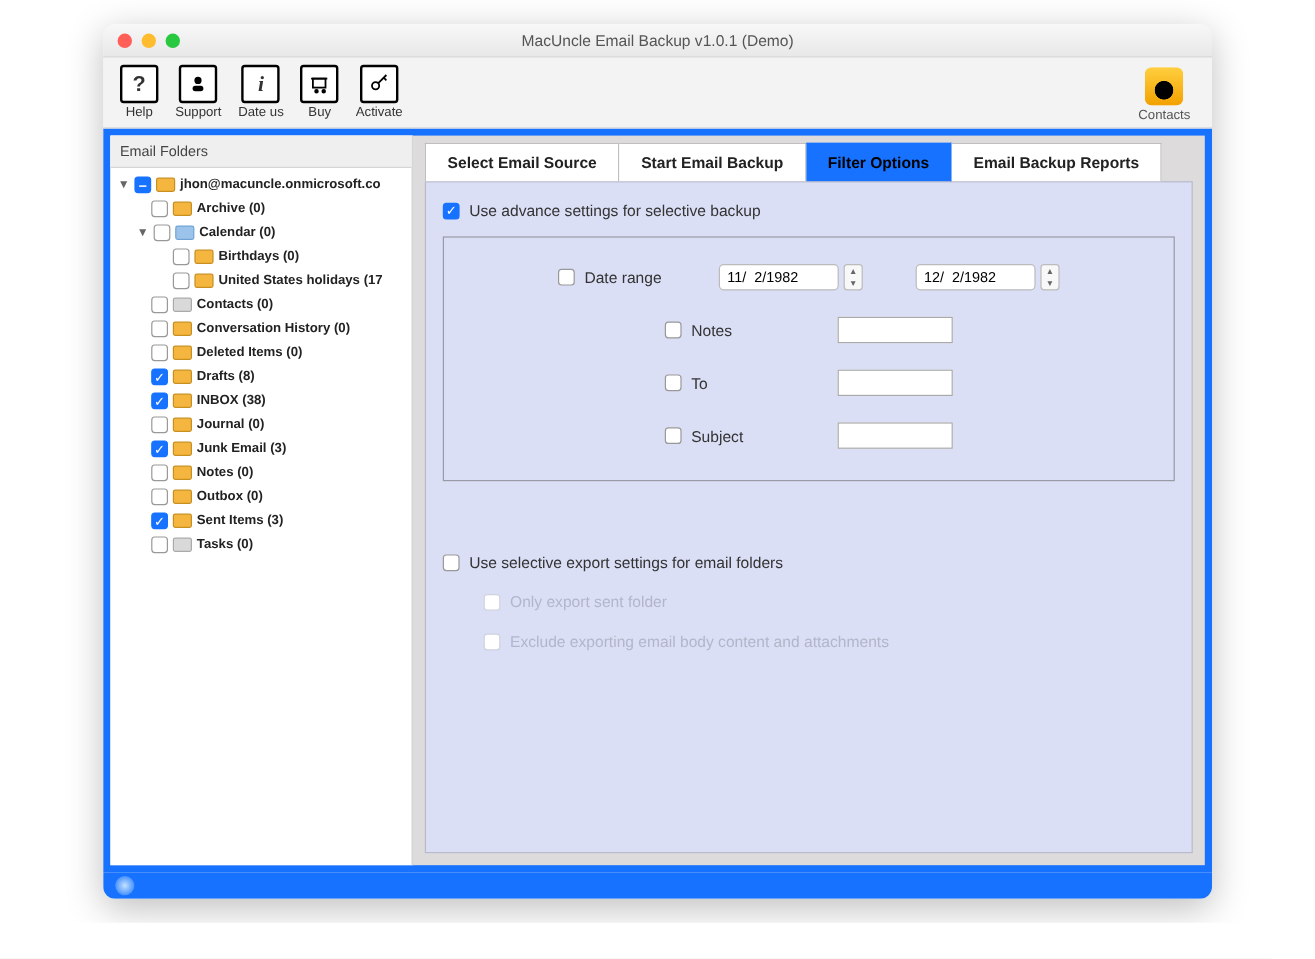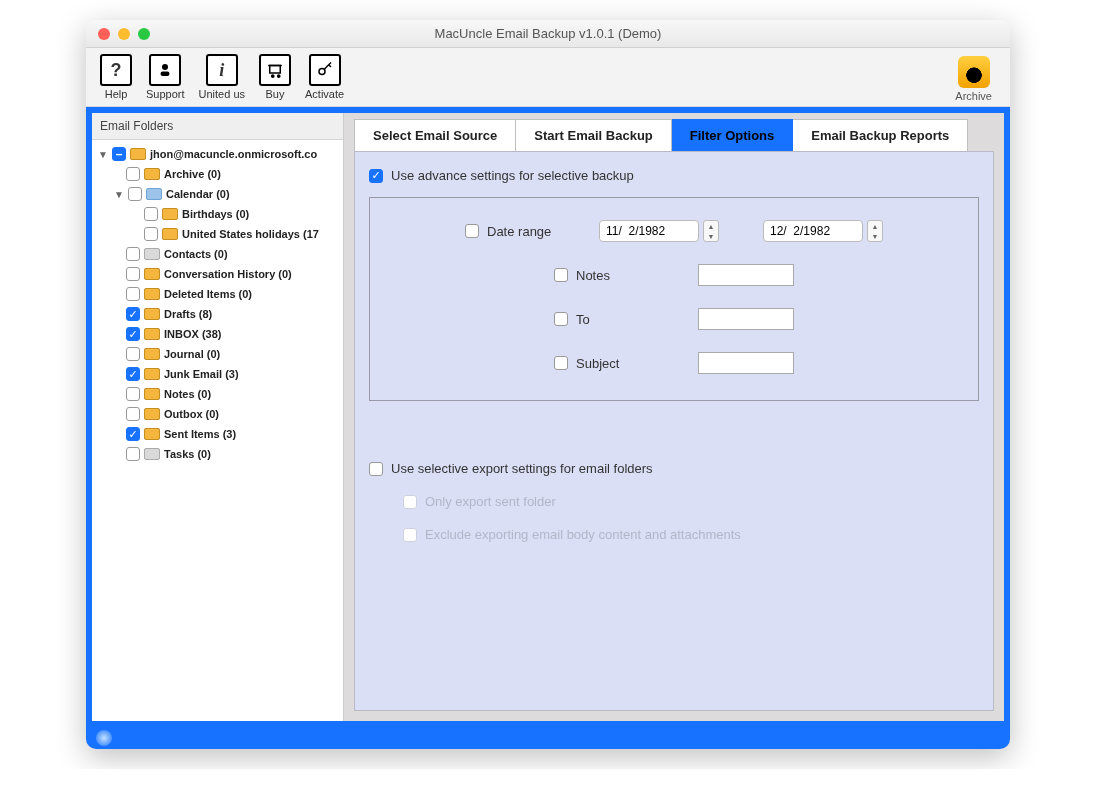--- a/index.html
+++ b/index.html
@@ -159,21 +159,21 @@
       <div class="toolicon">
         <svg width="18" height="18" viewBox="0 0 24 24">
             <circle cx="12" cy="8" r="4" fill="#000"></circle>
             <rect x="6" y="14" width="12" height="6" rx="3" fill="#000"></rect>
           </svg>
       </div>
       <span>Support</span>
     </div>
     <div class="toolbtn">
       <div class="toolicon" style="font-style:italic;font-family:serif;">i</div>
-      <span>United us</span>
+      <span>Date us</span>
     </div>
     <div class="toolbtn">
       <div class="toolicon">
         <svg width="18" height="18" viewBox="0 0 24 24" fill="none" stroke="#000" stroke-width="2">
             <rect x="5" y="6" width="14" height="10"></rect>
             <line x1="3" y1="6" x2="21" y2="6"></line>
             <circle cx="9" cy="20" r="1.5" fill="#000"></circle>
             <circle cx="17" cy="20" r="1.5" fill="#000"></circle>
           </svg>
       </div>
@@ -184,21 +184,21 @@
         <svg width="18" height="18" viewBox="0 0 24 24" fill="none" stroke="#000" stroke-width="2">
             <circle cx="8" cy="14" r="4"></circle>
             <line x1="11" y1="11" x2="20" y2="2"></line>
             <line x1="17" y1="5" x2="20" y2="8"></line>
           </svg>
       </div>
       <span>Activate</span>
     </div>
     <div class="brand">
       <div class="logo"></div>
-      <div class="btxt">Archive</div>
+      <div class="btxt">Contacts</div>
     </div>
   </div>
 
   <div class="content">
 
     <div class="sidebar">
       <div class="sidehdr">Email Folders</div>
       <div class="tree">
 
         <div class="node" style="padding-left:0">

